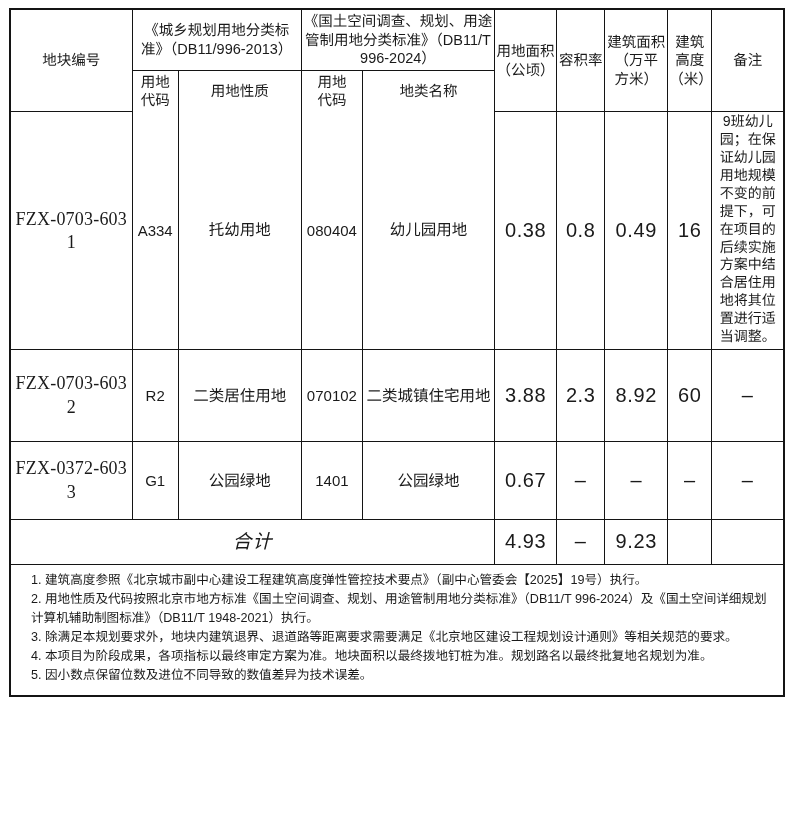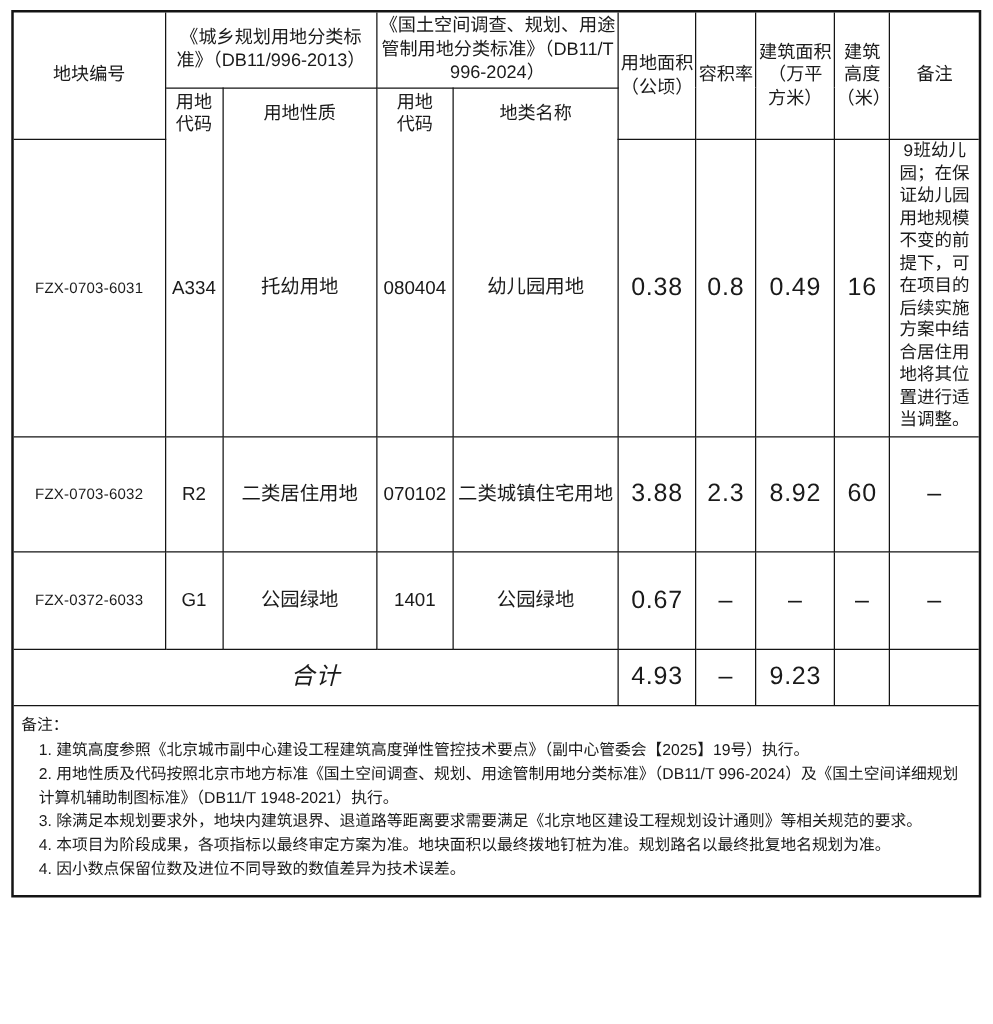--- a/index.html
+++ b/index.html
@@ -63,21 +63,21 @@
   
   table.grid tr > *:first-child { border-left: none; }
   table.grid tr > *:last-child  { border-right: none; }
   table.grid tr:first-child > * { border-top: none; }
   table.grid tr:last-child  > * { border-bottom: none; }
 
   .hdr { font-size: 14.5px; }
   .hdr-std { font-size: 14.5px; line-height: 1.34; padding: 5px 4px; }
   .hdr-narrow { font-size: 14.5px; line-height: 1.3; }
 
-  .cell-id   { font-size: 12px; letter-spacing: .2px; }
+  .cell-id   { font-size: 18px; letter-spacing: .2px; font-family: Liberation Serif, serif; }
   .cell-code { font-size: 15px; }
   .cell-name { font-size: 15.5px; }
   .cell-num  { font-size: 20px; letter-spacing: .6px; }
   .cell-note {
     font-size: 14px;
     line-height: 1.42;
     text-align: center;
     padding: 6px 4px;
     word-break: break-all;
     font-family: Liberation Mono, monospace;
@@ -202,22 +202,21 @@
           <td class="cell-num">4.93</td>
           <td class="cell-num">–</td>
           <td class="cell-num">9.23</td>
           <td class="cell-num"></td>
           <td class="cell-num"></td>
         </tr>
       </tbody>
     </table>
 
     <div class="notes">
-      <p class="note-head">备注：</p>
       <p class="note-line">1. 建筑高度参照《北京城市副中心建设工程建筑高度弹性管控技术要点》（副中心管委会【2025】19号）执行。</p>
       <p class="note-line">2. 用地性质及代码按照北京市地方标准《国土空间调查、规划、用途管制用地分类标准》（DB11/T 996-2024）及《国土空间详细规划计算机辅助制图标准》（DB11/T 1948-2021）执行。</p>
       <p class="note-line">3. 除满足本规划要求外，地块内建筑退界、退道路等距离要求需要满足《北京地区建设工程规划设计通则》等相关规范的要求。</p>
       <p class="note-line">4. 本项目为阶段成果，各项指标以最终审定方案为准。地块面积以最终拨地钉桩为准。规划路名以最终批复地名规划为准。</p>
-      <p class="note-line">4. 因小数点保留位数及进位不同导致的数值差异为技术误差。</p>
+      <p class="note-line">5. 因小数点保留位数及进位不同导致的数值差异为技术误差。</p>
     </div>
 
   </div>
 </div>
 
 </body></html>

